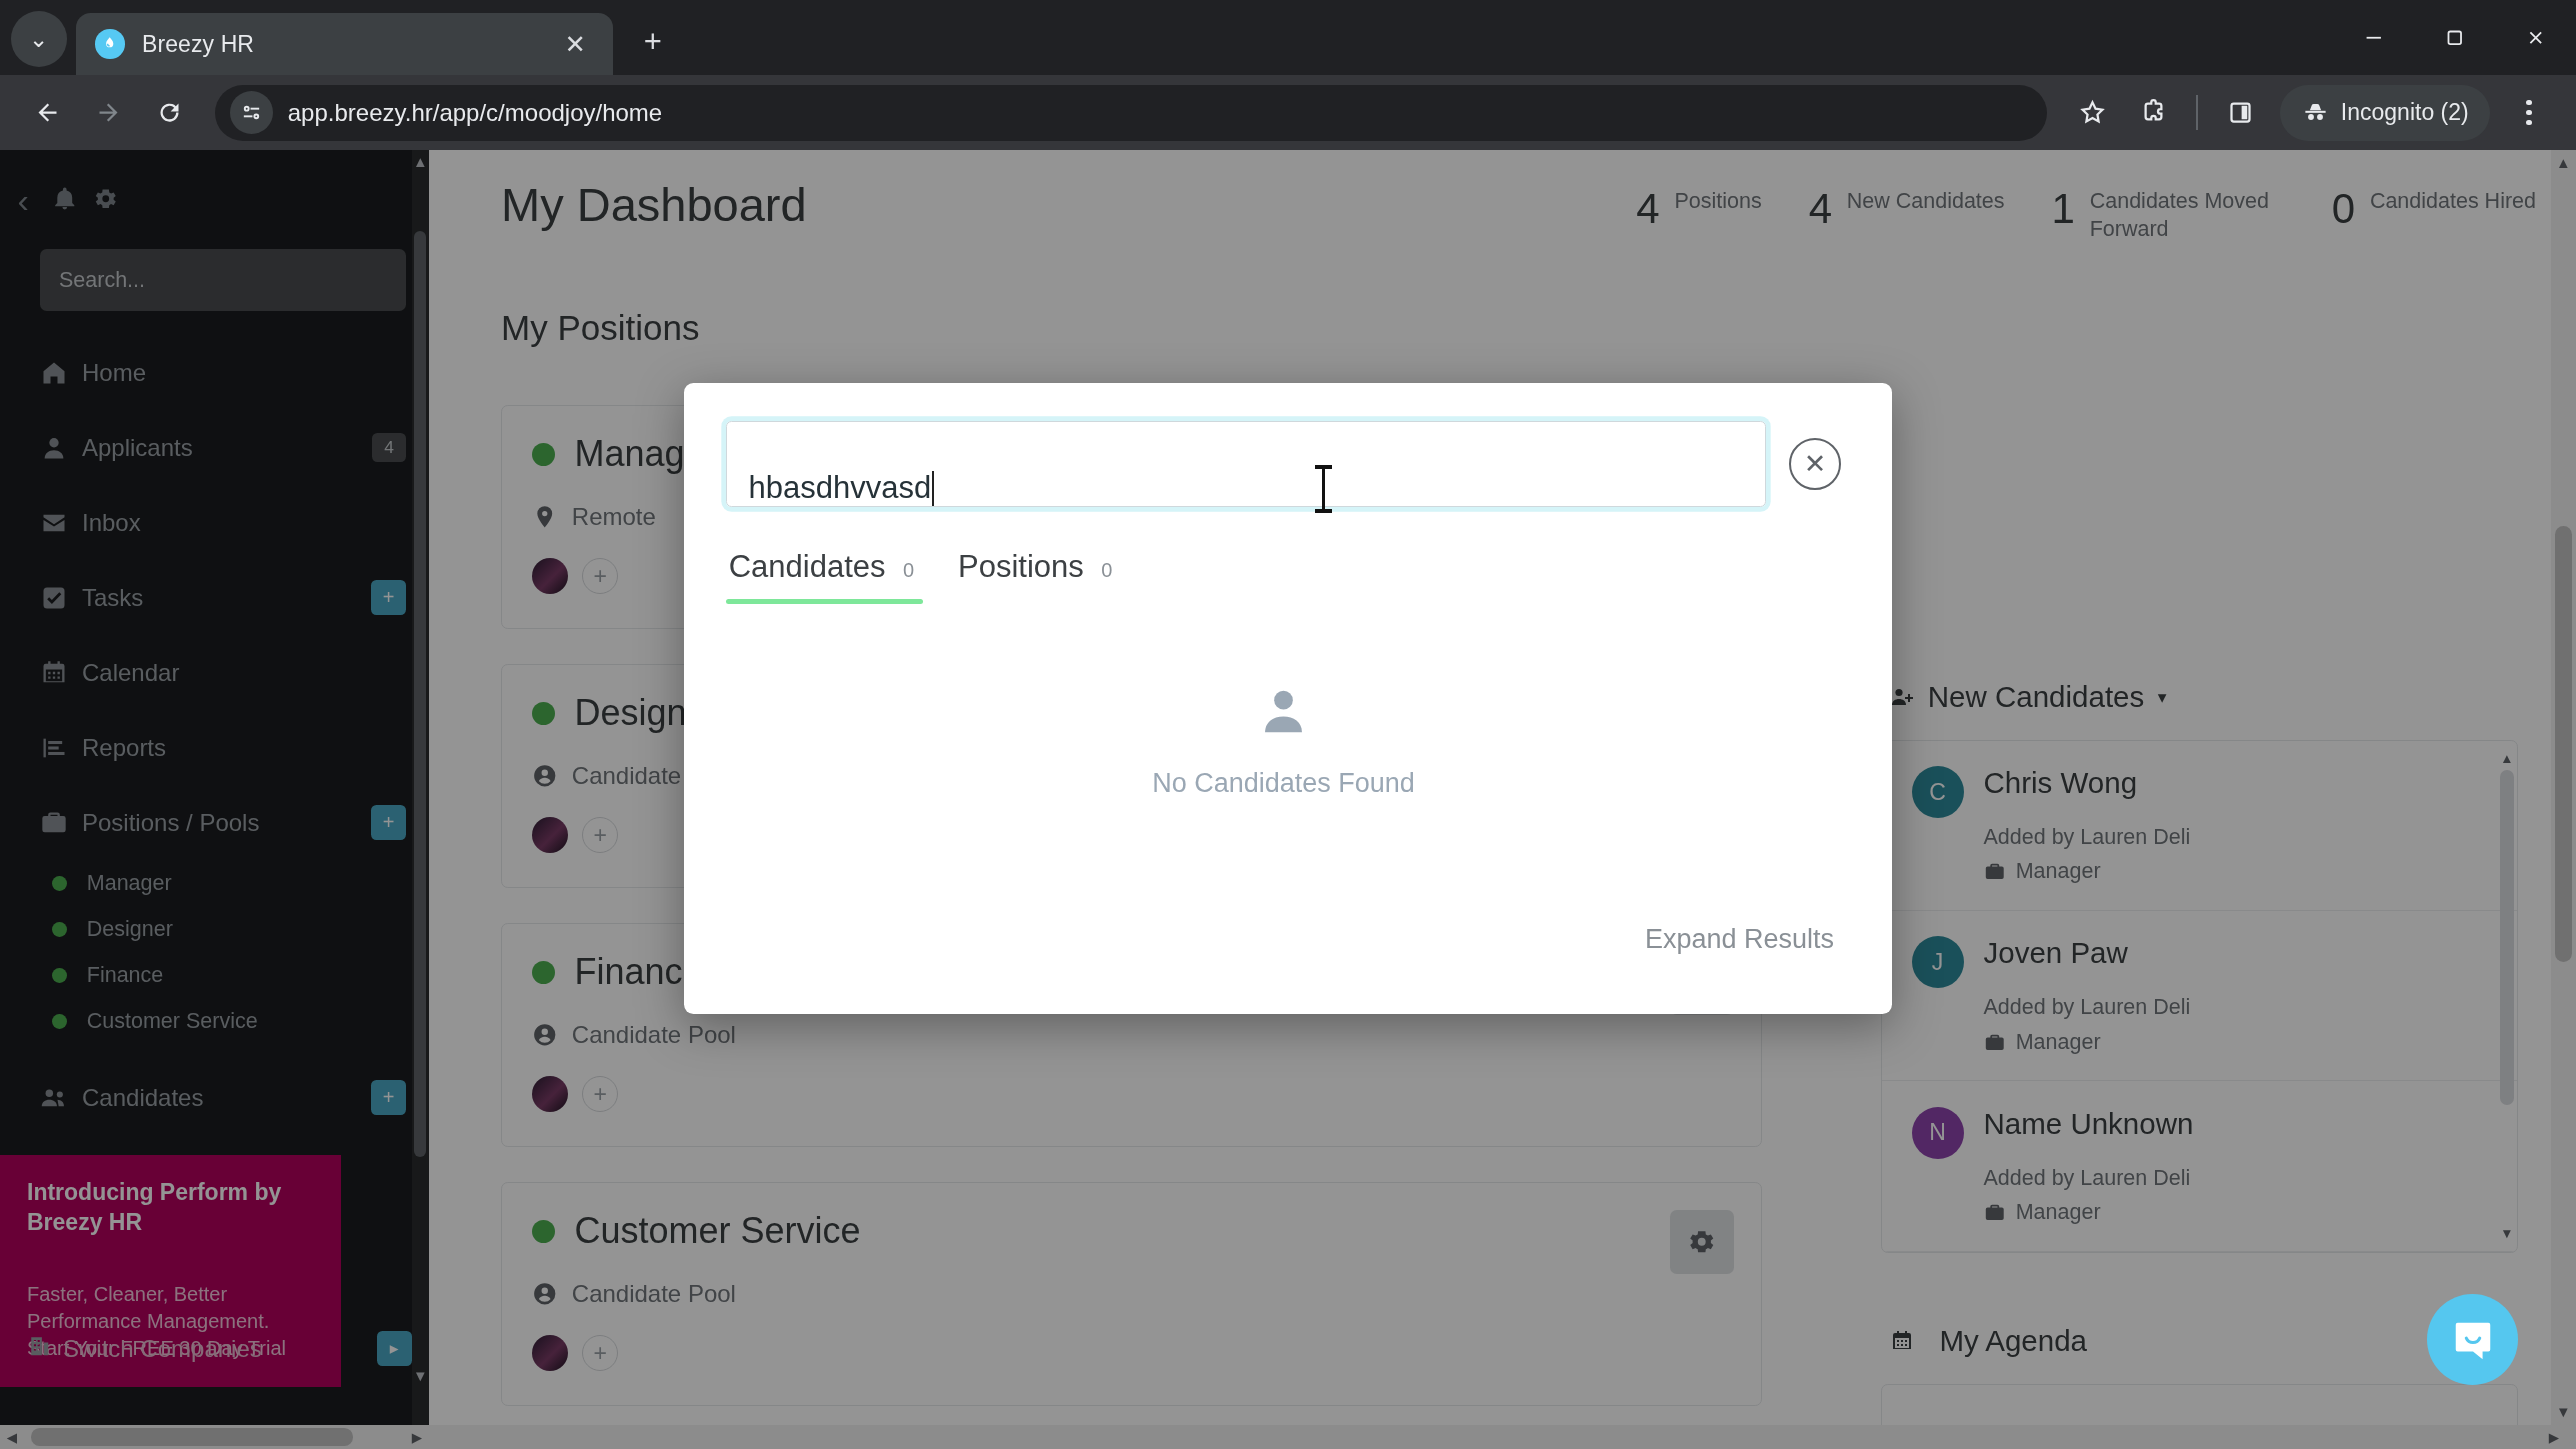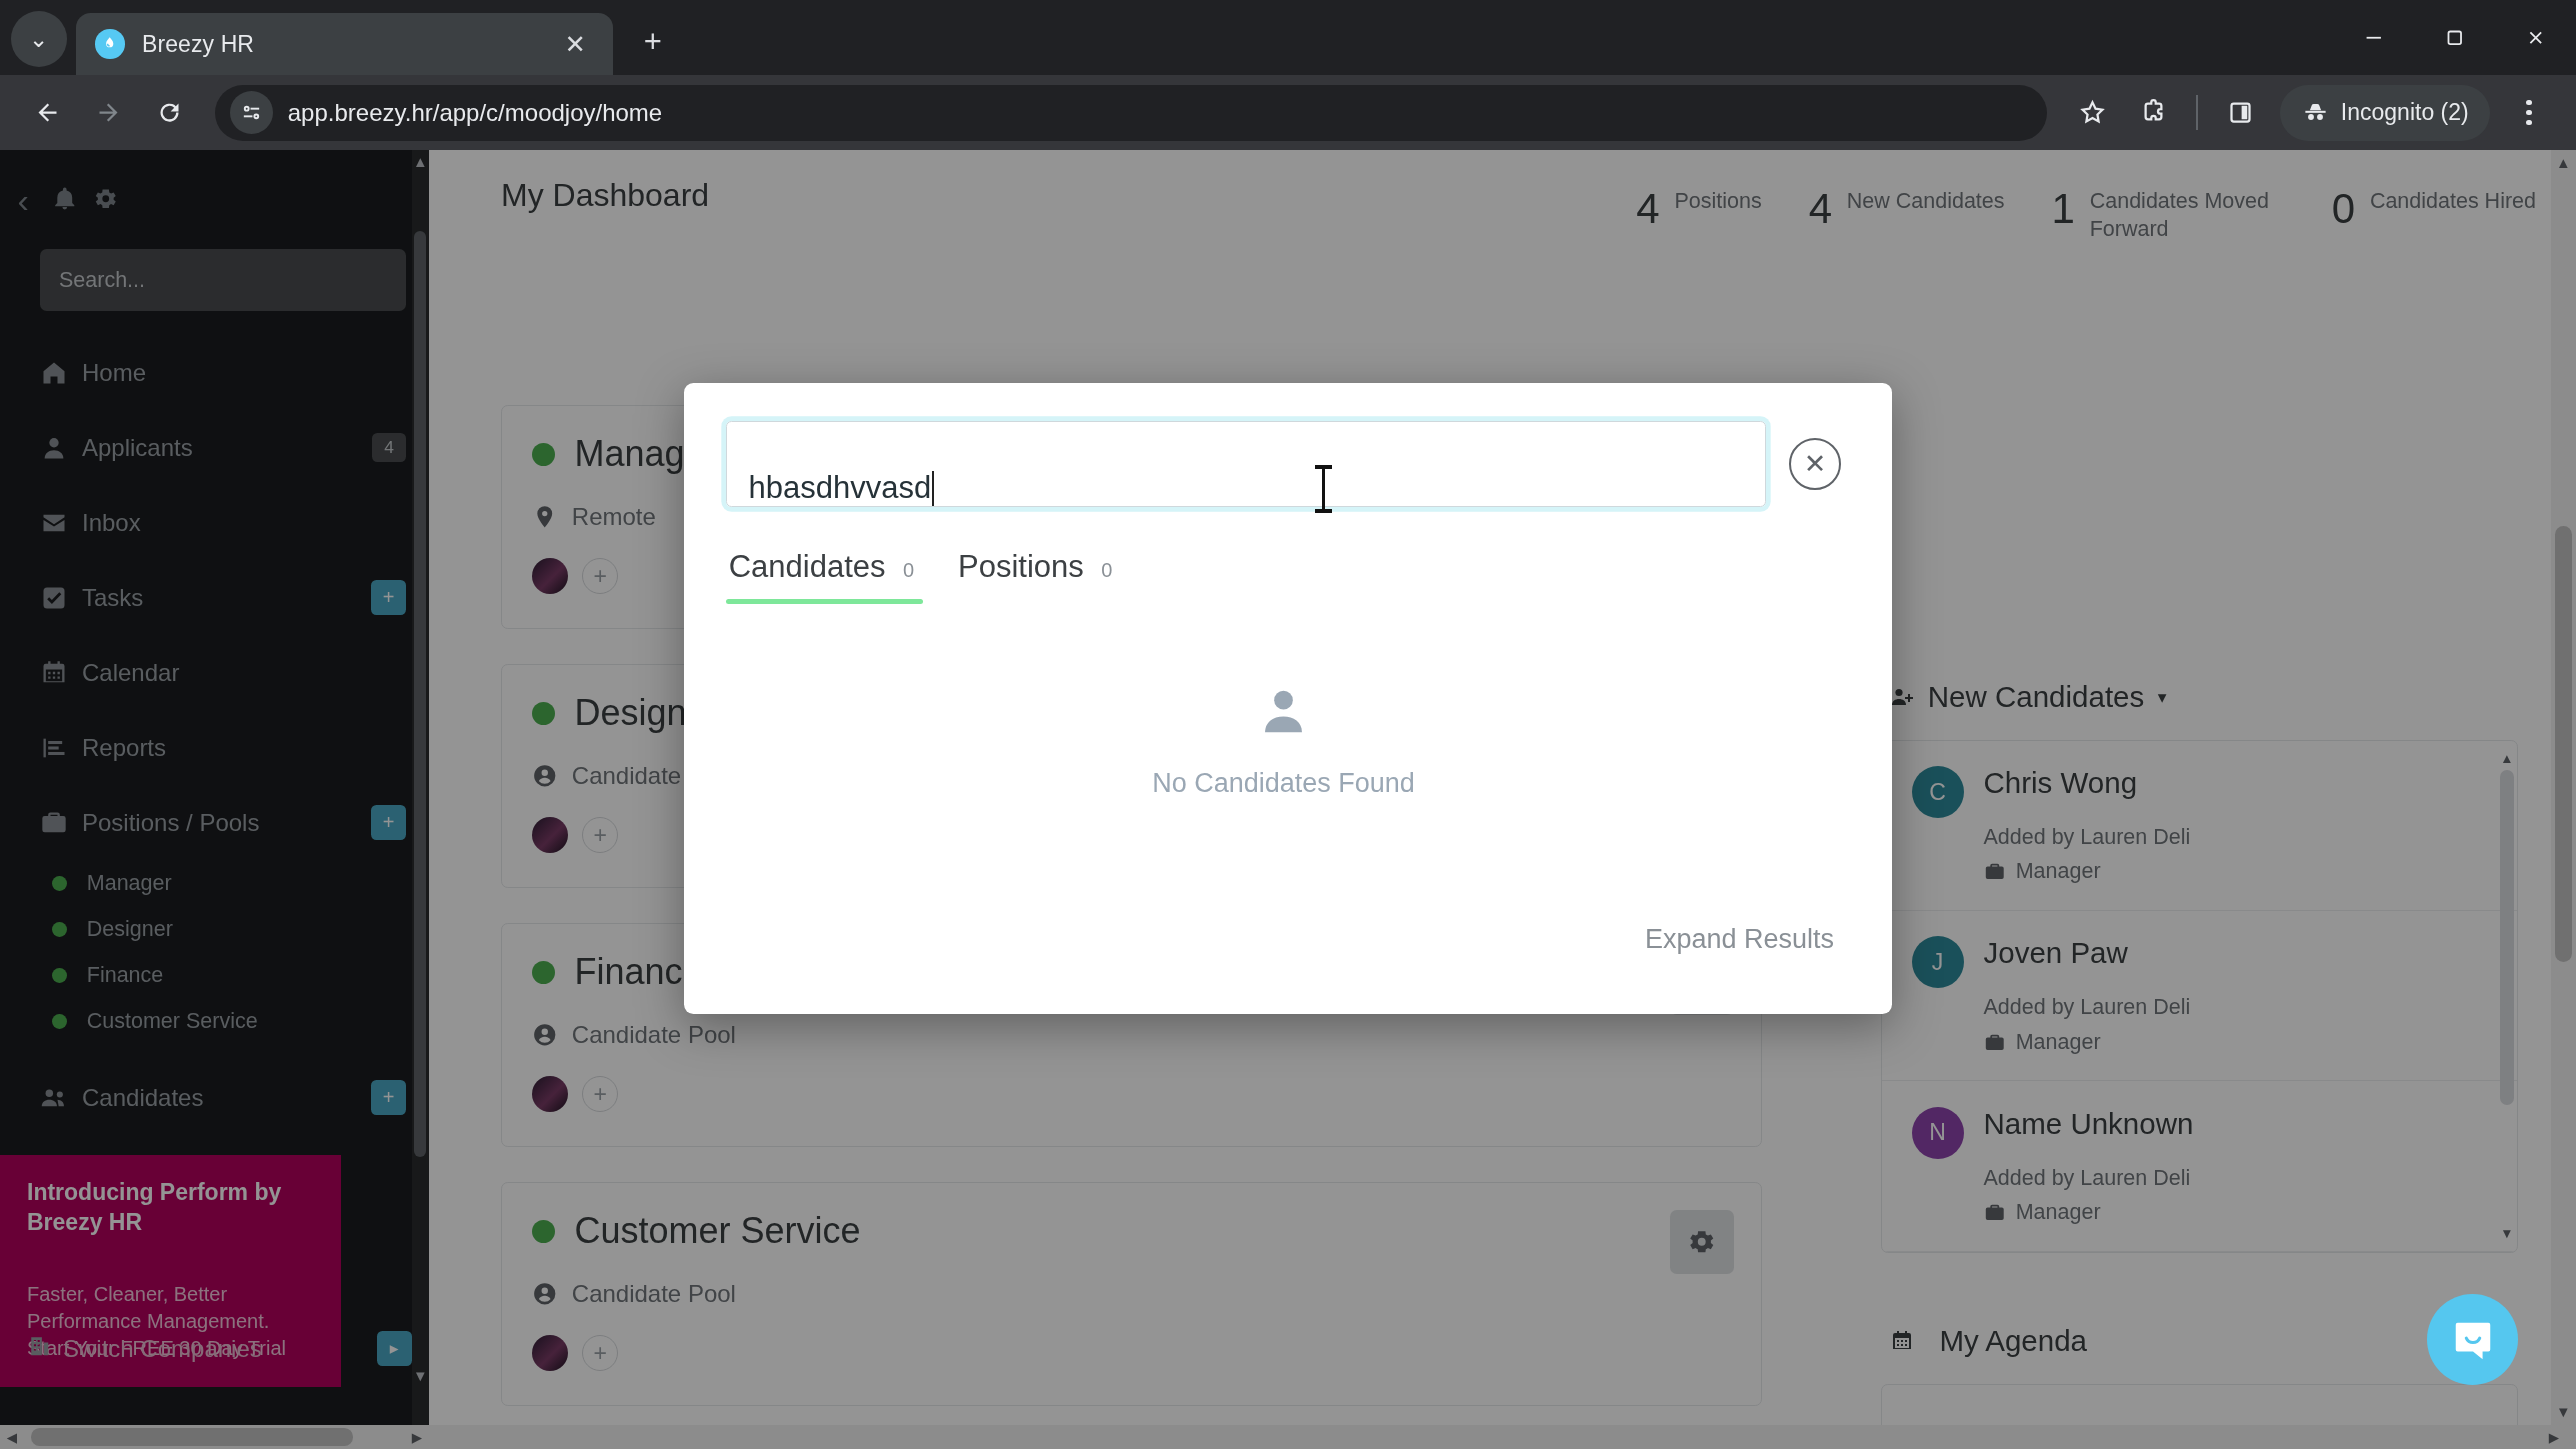--- a/index.html
+++ b/index.html
@@ -107,21 +107,21 @@
 
   .sb-scrollbar { position:absolute; right:0; top:0; width:17.4px; height:1299px; background:#2a2c2e; }
   .sb-scrollbar .thumb { position:absolute; left:2.7px; top:81px; width:12px; height:926px; background:#5f6368; border-radius:6px; }
   .sb-scrollbar .arr { position:absolute; left:0; width:17.4px; height:24px; color:#bdc1c6; font-size:14.8px; display:flex; align-items:center; justify-content:center; }
   .sb-scrollbar .arr.up { top:0; }
   .sb-scrollbar .arr.dn { top:1214px; }
 
   
   .content { position:absolute; left:447px; top:0; right:0; height:1299px; background:#fff; overflow:hidden; }
   .dash-head { display:flex; align-items:flex-start; padding:27px 40px 0 54px; }
-  .dash-title { font-size:32px; color:#3c4043; font-weight:400; flex:none; }
+  .dash-title { font-size:47px; color:#3c4043; font-weight:400; flex:none; }
   .stats { flex:1; display:flex; justify-content:flex-end; align-items:flex-start; gap:47px; padding-top:10.7px; }
   .stat { display:flex; align-items:flex-start; gap:14.8px; }
   .stat-num { font-size:42px; color:#3c4043; font-weight:300; line-height:1; }
   .stat-lbl { font-size:21.5px; color:#70757a; line-height:1.3; max-width:195px; }
 
   .section-title { font-size:35px; color:#3c4043; padding:64px 0 0 54px; }
 
   .cards { position:absolute; left:54px; top:255px; width:1261px; }
   .poscard {
     position:relative; border:1.3px solid #e6e8ea; border-radius:6.7px; padding:27px 29.5px 34px 29.5px; margin-bottom:35px; background:#fff;
@@ -476,20 +476,21 @@
             <div class="stat-num">1</div>
             <div class="stat-lbl">Candidates Moved Forward</div>
           </div>
           <div class="stat">
             <div class="stat-num">0</div>
             <div class="stat-lbl">Candidates Hired</div>
           </div>
         </div>
       </div>
 
+      <div class="section-title">My Positions</div>
 
       <div class="cards">
 
         <div class="poscard">
           <div class="pc-title">
             <span class="pc-dot"></span>
             <span>Manager</span>
           </div>
           <div class="pc-meta">
             <svg viewBox="0 0 24 24">

